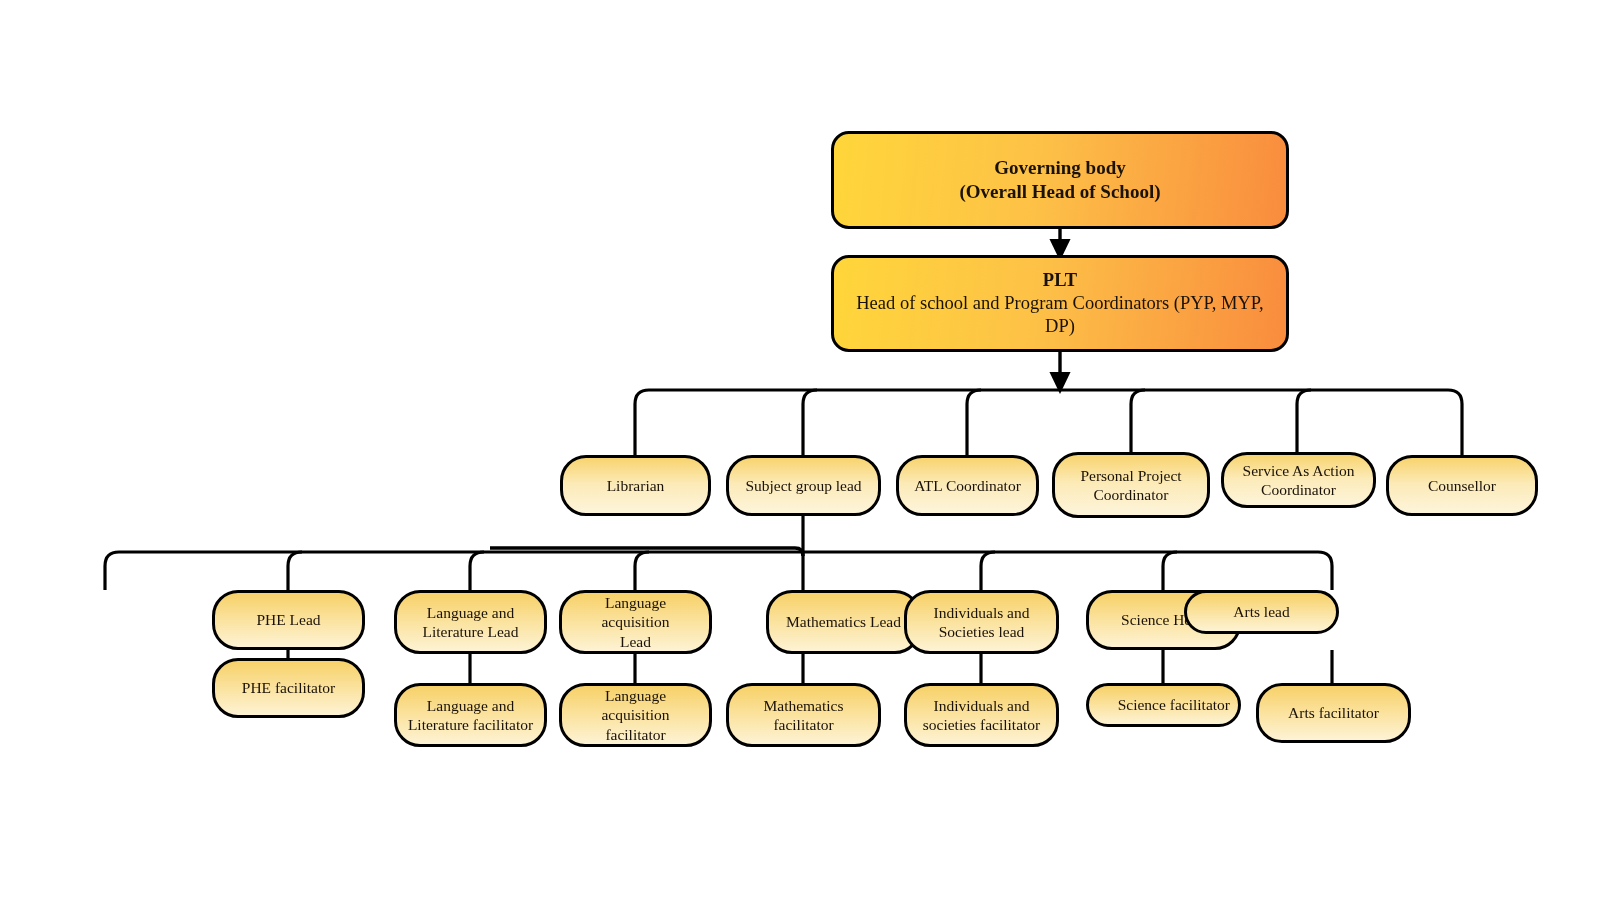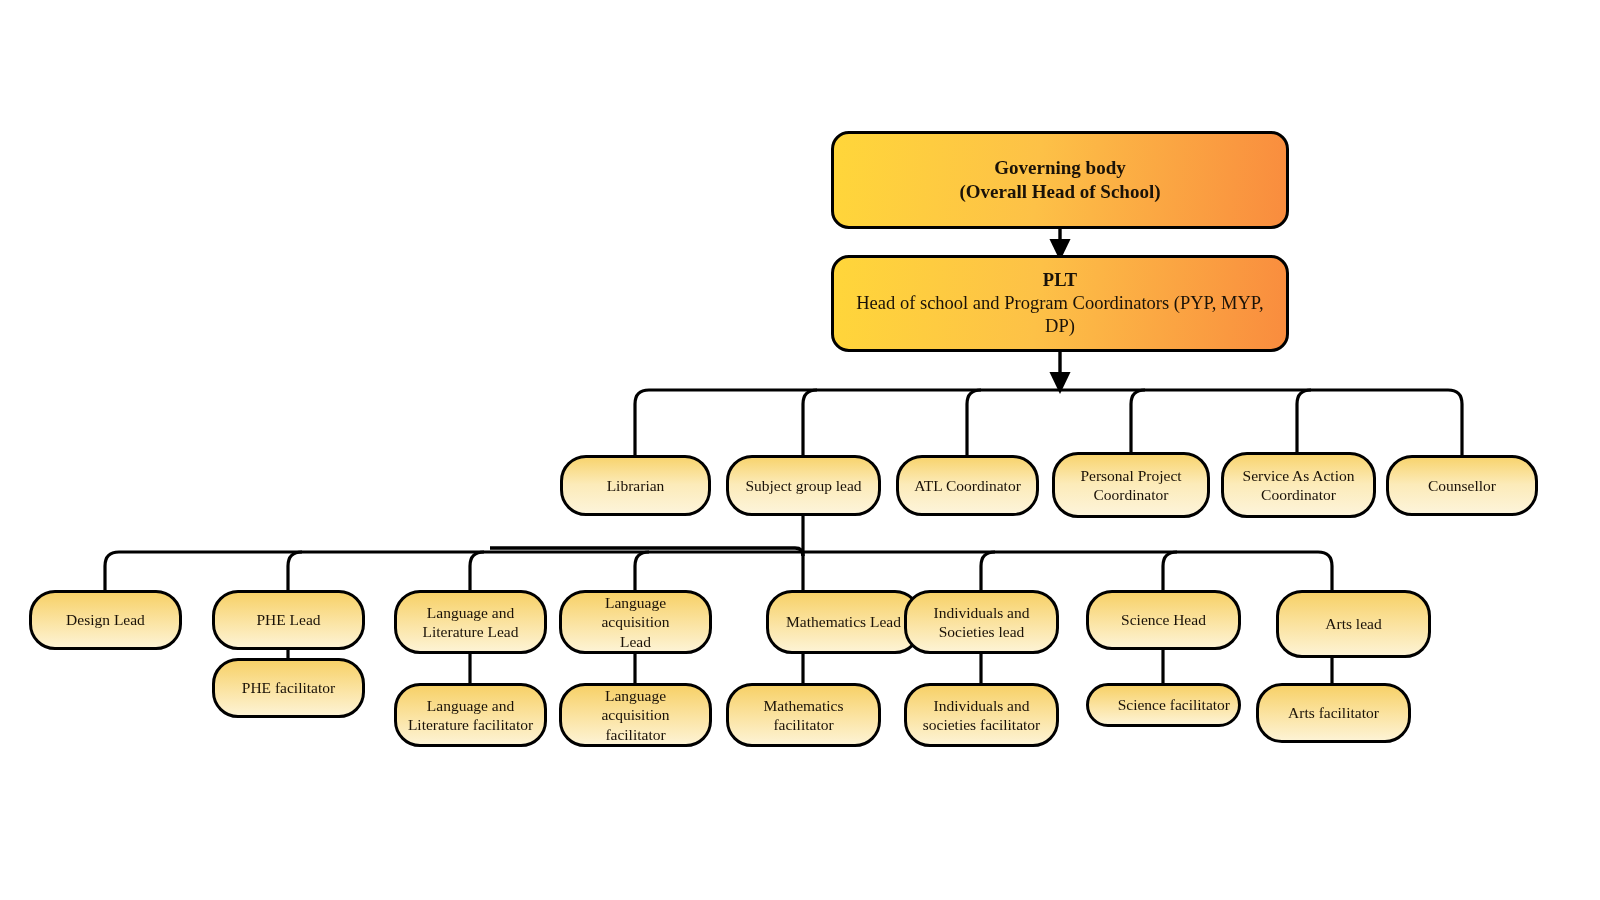--- a/index.html
+++ b/index.html
@@ -136,31 +136,28 @@
   <div class="node tier-3" style="left:726px; top:455px; width:155px; height:61px;">
     <span class="label">Subject group lead</span>
   </div>
   <div class="node tier-3" style="left:896px; top:455px; width:143px; height:61px;">
     <span class="label">ATL Coordinator</span>
   </div>
   <div class="node tier-3" style="left:1052px; top:452px; width:158px; height:66px;justify-content:center;">
     <span class="label">Personal Project
 Coordinator</span>
   </div>
-  <div class="node tier-3" style="left:1221px; top:452px; width:155px; height:66px;">
+  <div class="node tier-3" style="left:1221px; top:452px; width:155px; height:56px;">
     <span class="label">Service As Action
 Coordinator</span>
   </div>
   <div class="node tier-3" style="left:1386px; top:455px; width:152px; height:61px;">
     <span class="label">Counsellor</span>
   </div>
 
-  <div class="node tier-4" style="left:29px; top:590px; width:153px; height:60px;">
-    <span class="label">Design Lead</span>
-  </div>
   <div class="node tier-4" style="left:212px; top:590px; width:153px; height:60px;">
     <span class="label">PHE Lead</span>
   </div>
   <div class="node tier-4" style="left:394px; top:590px; width:153px; height:64px;">
     <span class="label">Language and
 Literature Lead</span>
   </div>
   <div class="node tier-4" style="left:559px; top:590px; width:153px; height:64px;">
     <span class="label">Language acquisition
 Lead</span>
@@ -168,21 +165,21 @@
   <div class="node tier-4" style="left:766px; top:590px; width:155px; height:64px;">
     <span class="label">Mathematics Lead</span>
   </div>
   <div class="node tier-4" style="left:904px; top:590px; width:155px; height:64px;">
     <span class="label">Individuals and
 Societies lead</span>
   </div>
   <div class="node tier-4" style="left:1086px; top:590px; width:155px; height:60px;">
     <span class="label">Science Head</span>
   </div>
-  <div class="node tier-4" style="left:1276px; top:590px; width:155px; height:68px;">
+  <div class="node tier-4" style="left:1184px; top:590px; width:155px; height:44px;">
     <span class="label">Arts lead</span>
   </div>
 
   <div class="node tier-5" style="left:212px; top:658px; width:153px; height:60px;">
     <span class="label">PHE facilitator</span>
   </div>
   <div class="node tier-5" style="left:394px; top:683px; width:153px; height:64px;">
     <span class="label">Language and
 Literature facilitator</span>
   </div>

